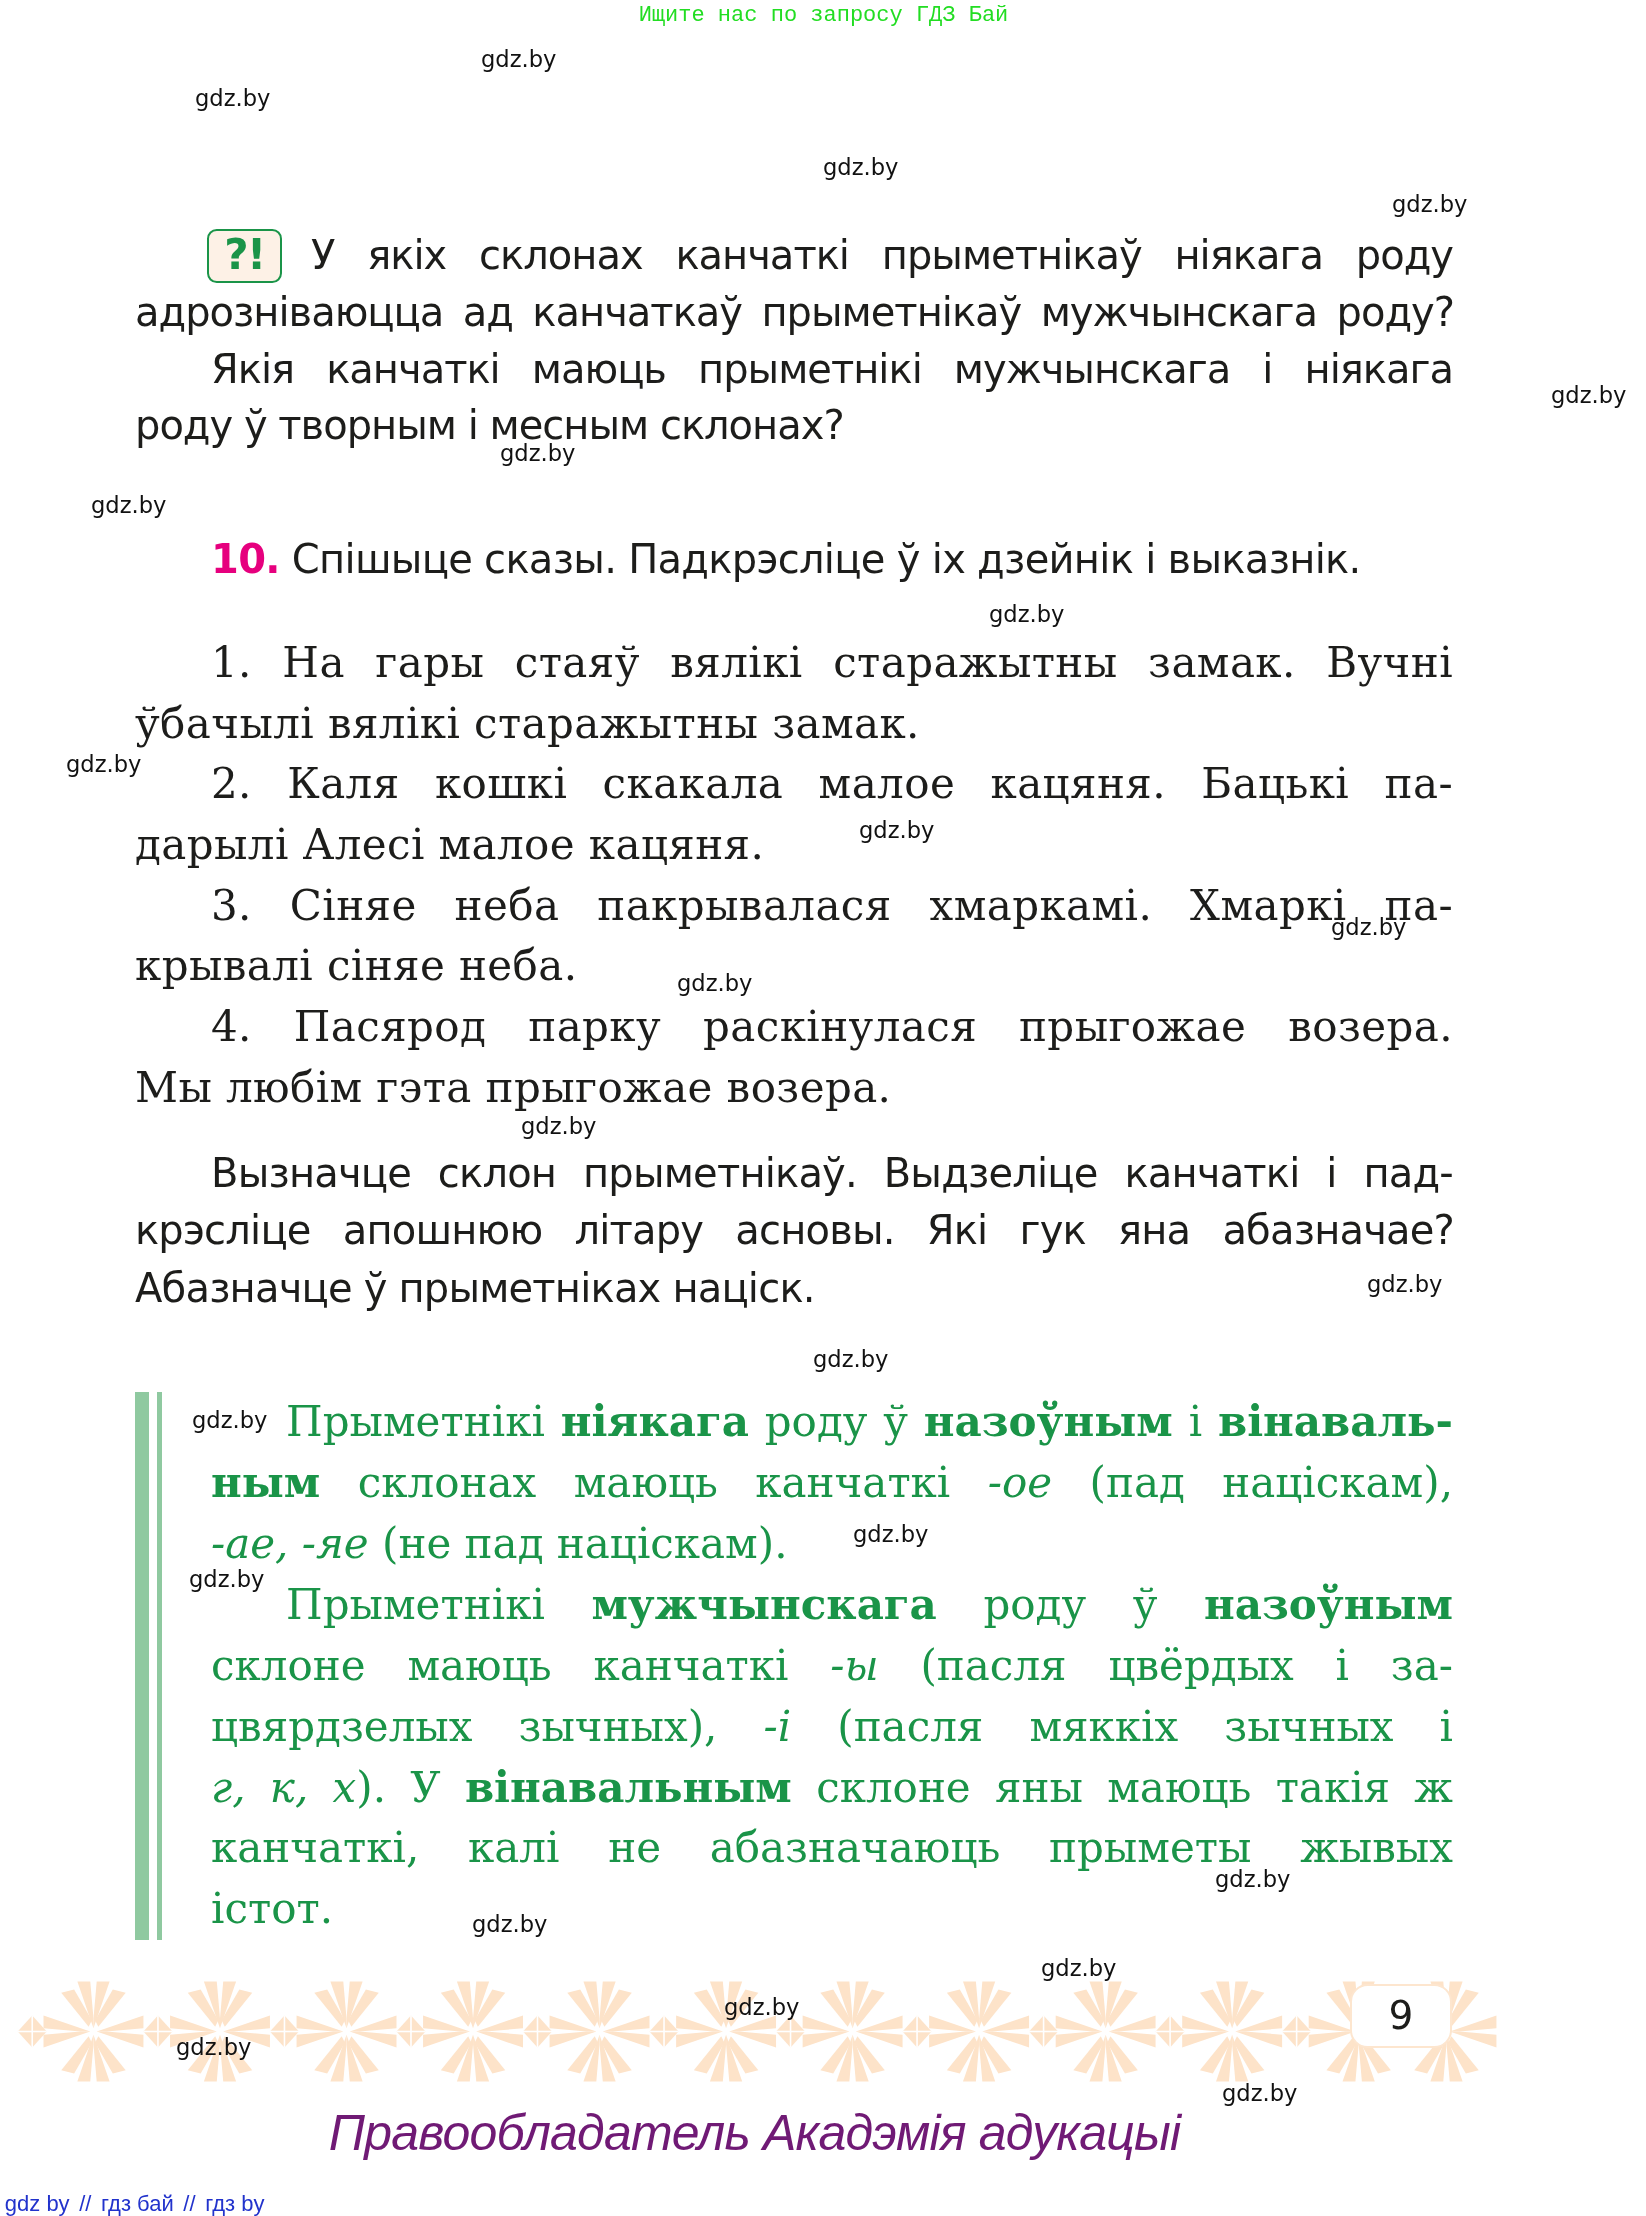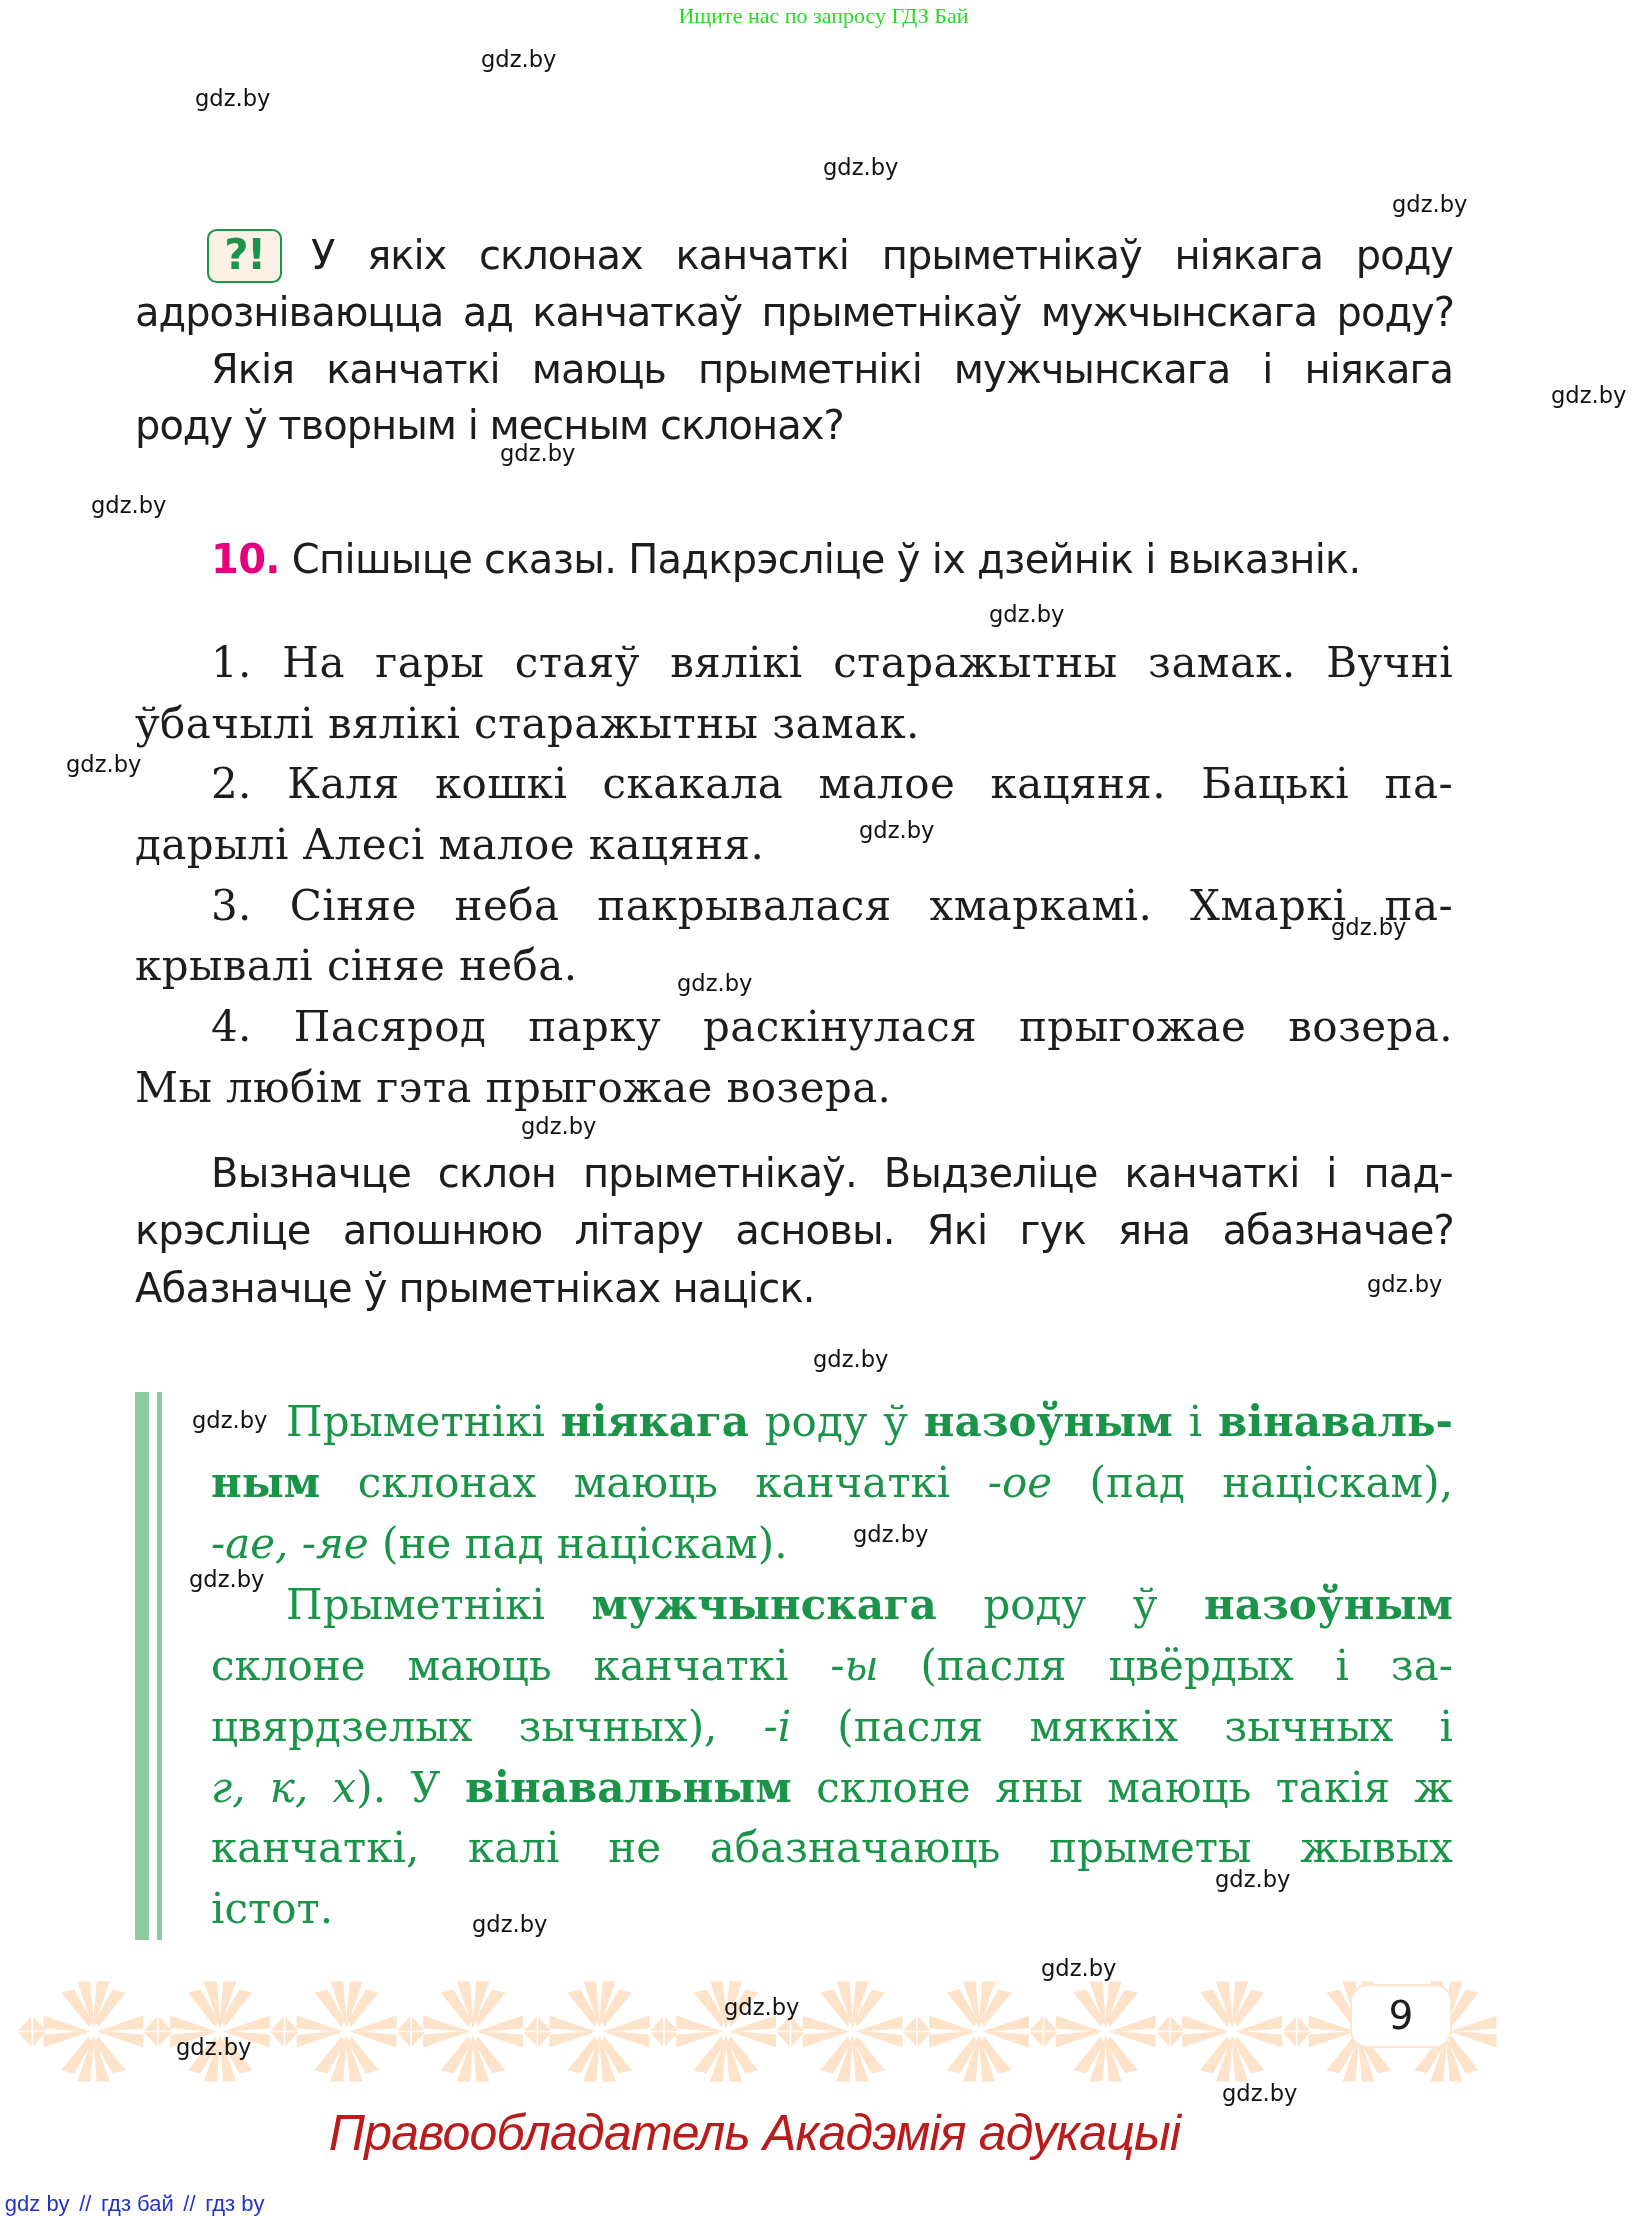--- a/index.html
+++ b/index.html
@@ -1,37 +1,37 @@
 <!DOCTYPE html>
 <html style="font-size:13px"><head>
 <meta charset="utf-8">
 <style>
   html, body { margin:0; padding:0; background:#ffffff; }
   body { width:1647px; height:2216px; position:relative; overflow:hidden; }
   .abs { position:absolute; }
-  .banner { top:3.2px; left:0; width:1647px; text-align:center; font-family:Liberation Serif, serif; font-size:22px; color:#22dd22; }
+  .banner { top:3.2px; left:0; width:1647px; text-align:center; font-family:Liberation Mono, monospace; font-size:22px; color:#22dd22; }
   .wm { font-family:"DejaVu Sans", sans-serif; font-size:22.6px; color:#111; line-height:1; white-space:nowrap; }
   .sans { font-family:"DejaVu Sans", sans-serif; color:#1d1d1b; }
   .serif { font-family:"DejaVu Serif", serif; color:#1d1d1b; }
   .line { position:absolute; left:135px; width:1319px; white-space:nowrap; line-height:1; }
   .just { text-align:justify; text-align-last:justify; }
   .q { font-size:40px; letter-spacing:-1px; }
   .ex { font-size:40px; letter-spacing:-0.7px; }
   .sent { font-size:42px; letter-spacing:0.4px; }
   .inst { font-size:40px; letter-spacing:-0.8px; }
   .rule { font-family:"DejaVu Serif", serif; color:#1a9448; font-size:42px; letter-spacing:0px; left:211px; width:1242px; }
   .rule b { font-weight:bold; }
   .rule i { font-style:italic; font-weight:normal; }
   .qmark { position:absolute; left:207px; top:229px; width:75px; height:54px; border:2.4px solid #1a9448; border-radius:9.7px; background:#fdf1e6; box-sizing:border-box; color:#1a9448; font-family:"DejaVu Sans", sans-serif; font-weight:bold; font-size:42px; text-align:center; line-height:48px; letter-spacing:-1.6px; }
   .exnum { color:#e6007e; font-weight:bold; }
   .bar1 { left:135px; top:1392px; width:13.7px; height:548px; background:#8fc9a0; }
   .bar2 { left:157px; top:1392px; width:4.8px; height:548px; background:#8fc9a0; }
   .ornament { left:0; top:1975px; width:1515px; height:113px; }
   .pagebox { left:1350px; top:1984px; width:102px; height:64px; background:#ffffff; border:2.4px solid #fde6cf; border-radius:17.7px; box-sizing:border-box; text-align:center; font-family:"DejaVu Sans", sans-serif; font-size:39px; line-height:60px; color:#1d1d1b; }
-  .copyright { left:0; width:1509px; top:2104px; text-align:center; font-family:"Liberation Sans", sans-serif; font-style:italic; font-size:50px; color:#b91c1c; letter-spacing:-0.8px; }
+  .copyright { left:0; width:1509px; top:2104px; text-align:center; font-family:"Liberation Sans", sans-serif; font-style:italic; font-size:50px; color:#701a75; letter-spacing:-0.8px; }
   .footer { left:0; width:1647px; top:2191px; text-align:left; font-family:"Liberation Sans", sans-serif; font-size:22px; color:#2233cc; }
   .footer span { margin:0 4.8px; }
 </style>
 </head>
 <body>
 
 <div class="abs banner">Ищите нас по запросу ГДЗ Бай</div>
 
 <div class="qmark"><span>?!</span></div>
 <div class="line sans q just" style="top:235px; left:311px; width:1142px;">У якіх склонах канчаткі прыметнікаў ніякага роду</div>

